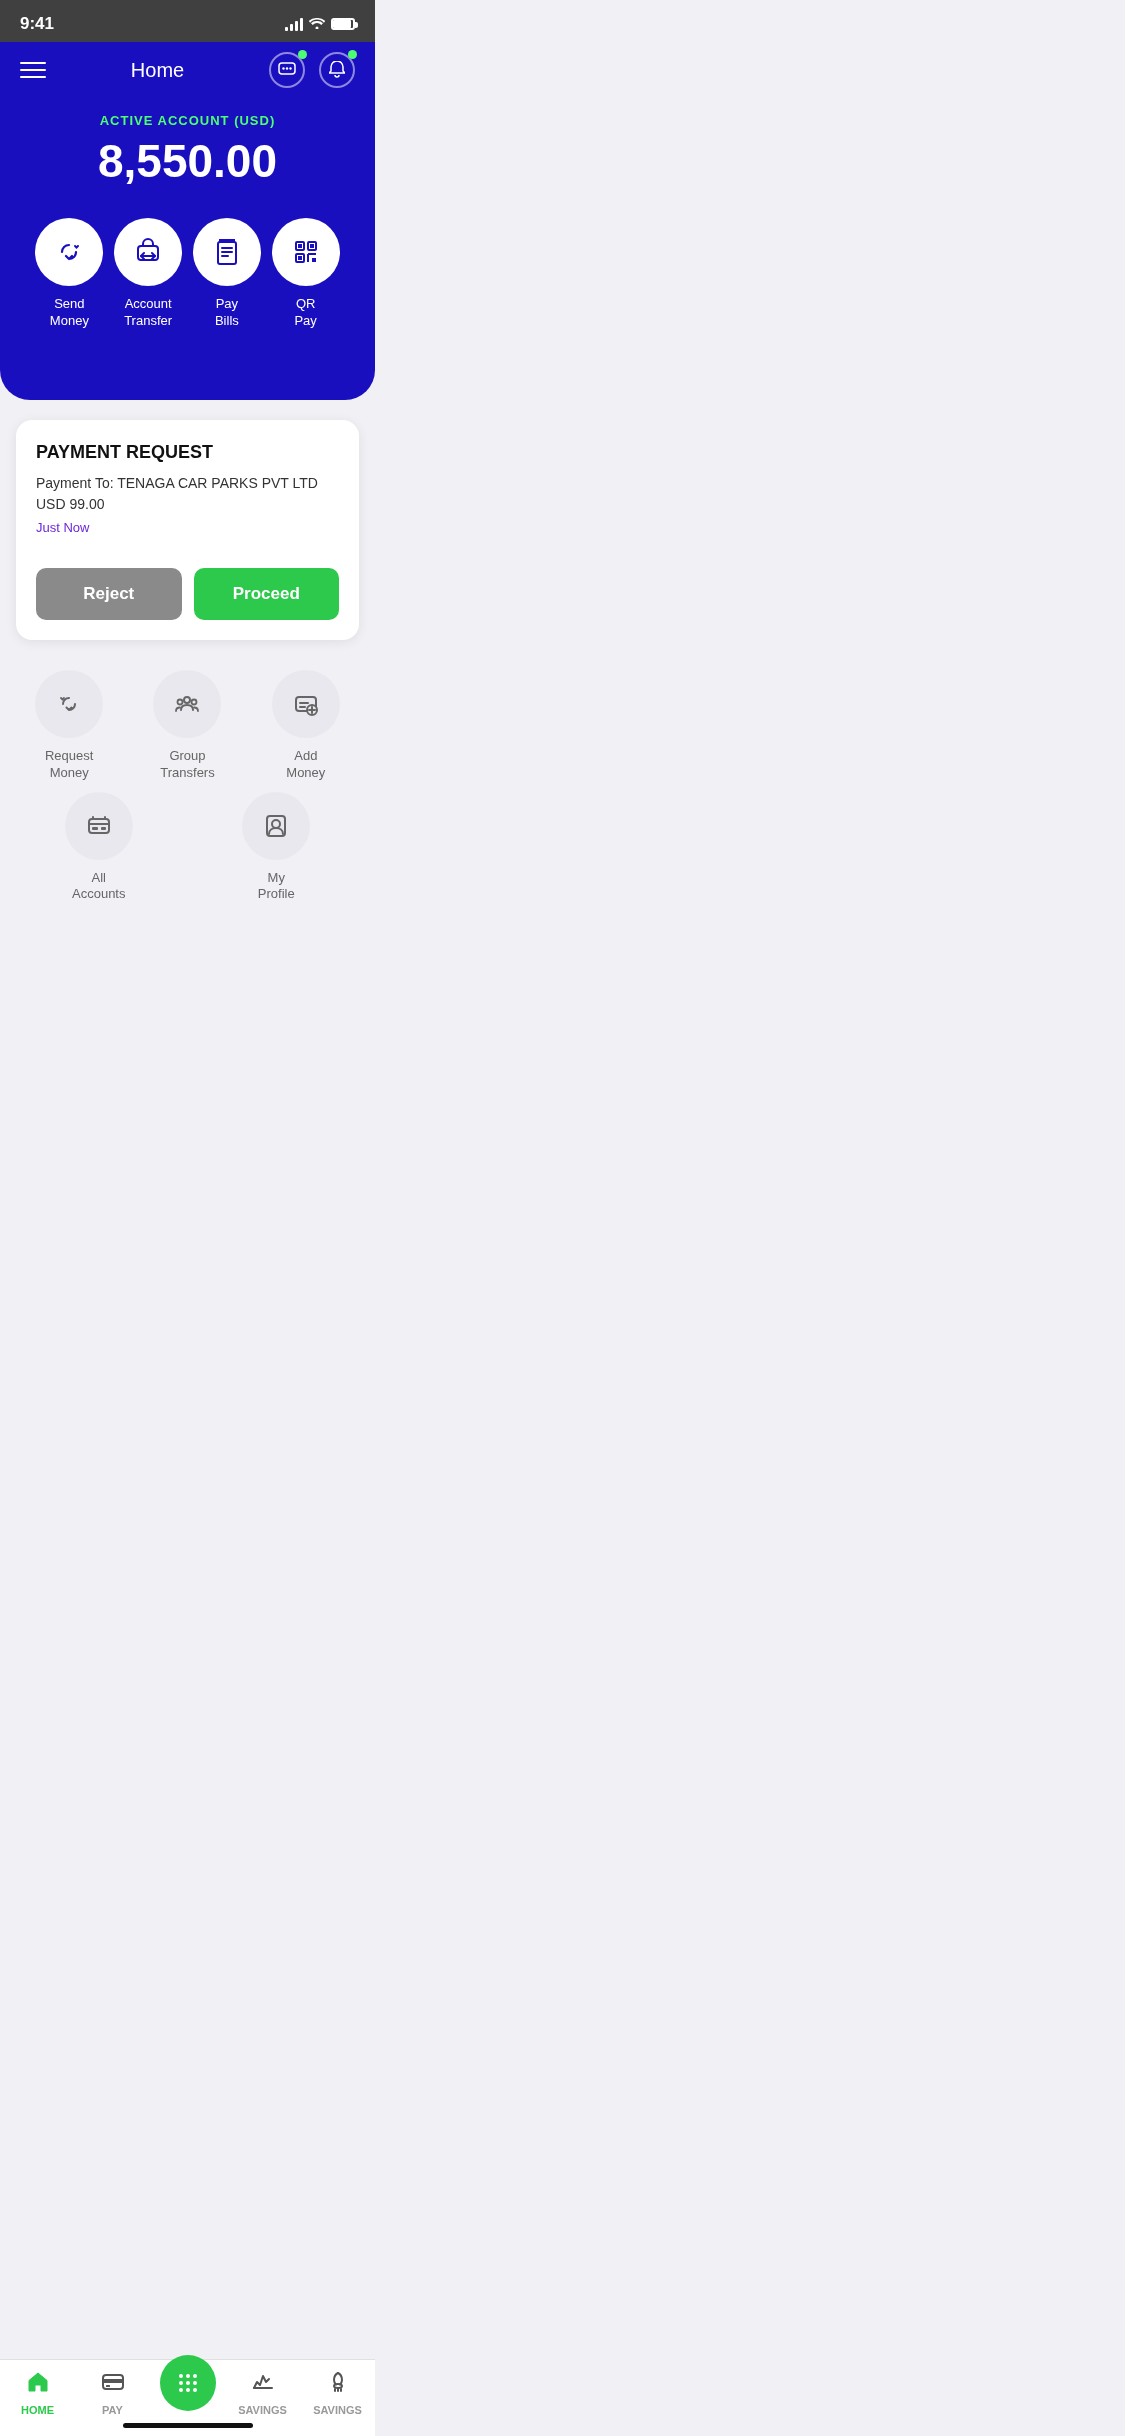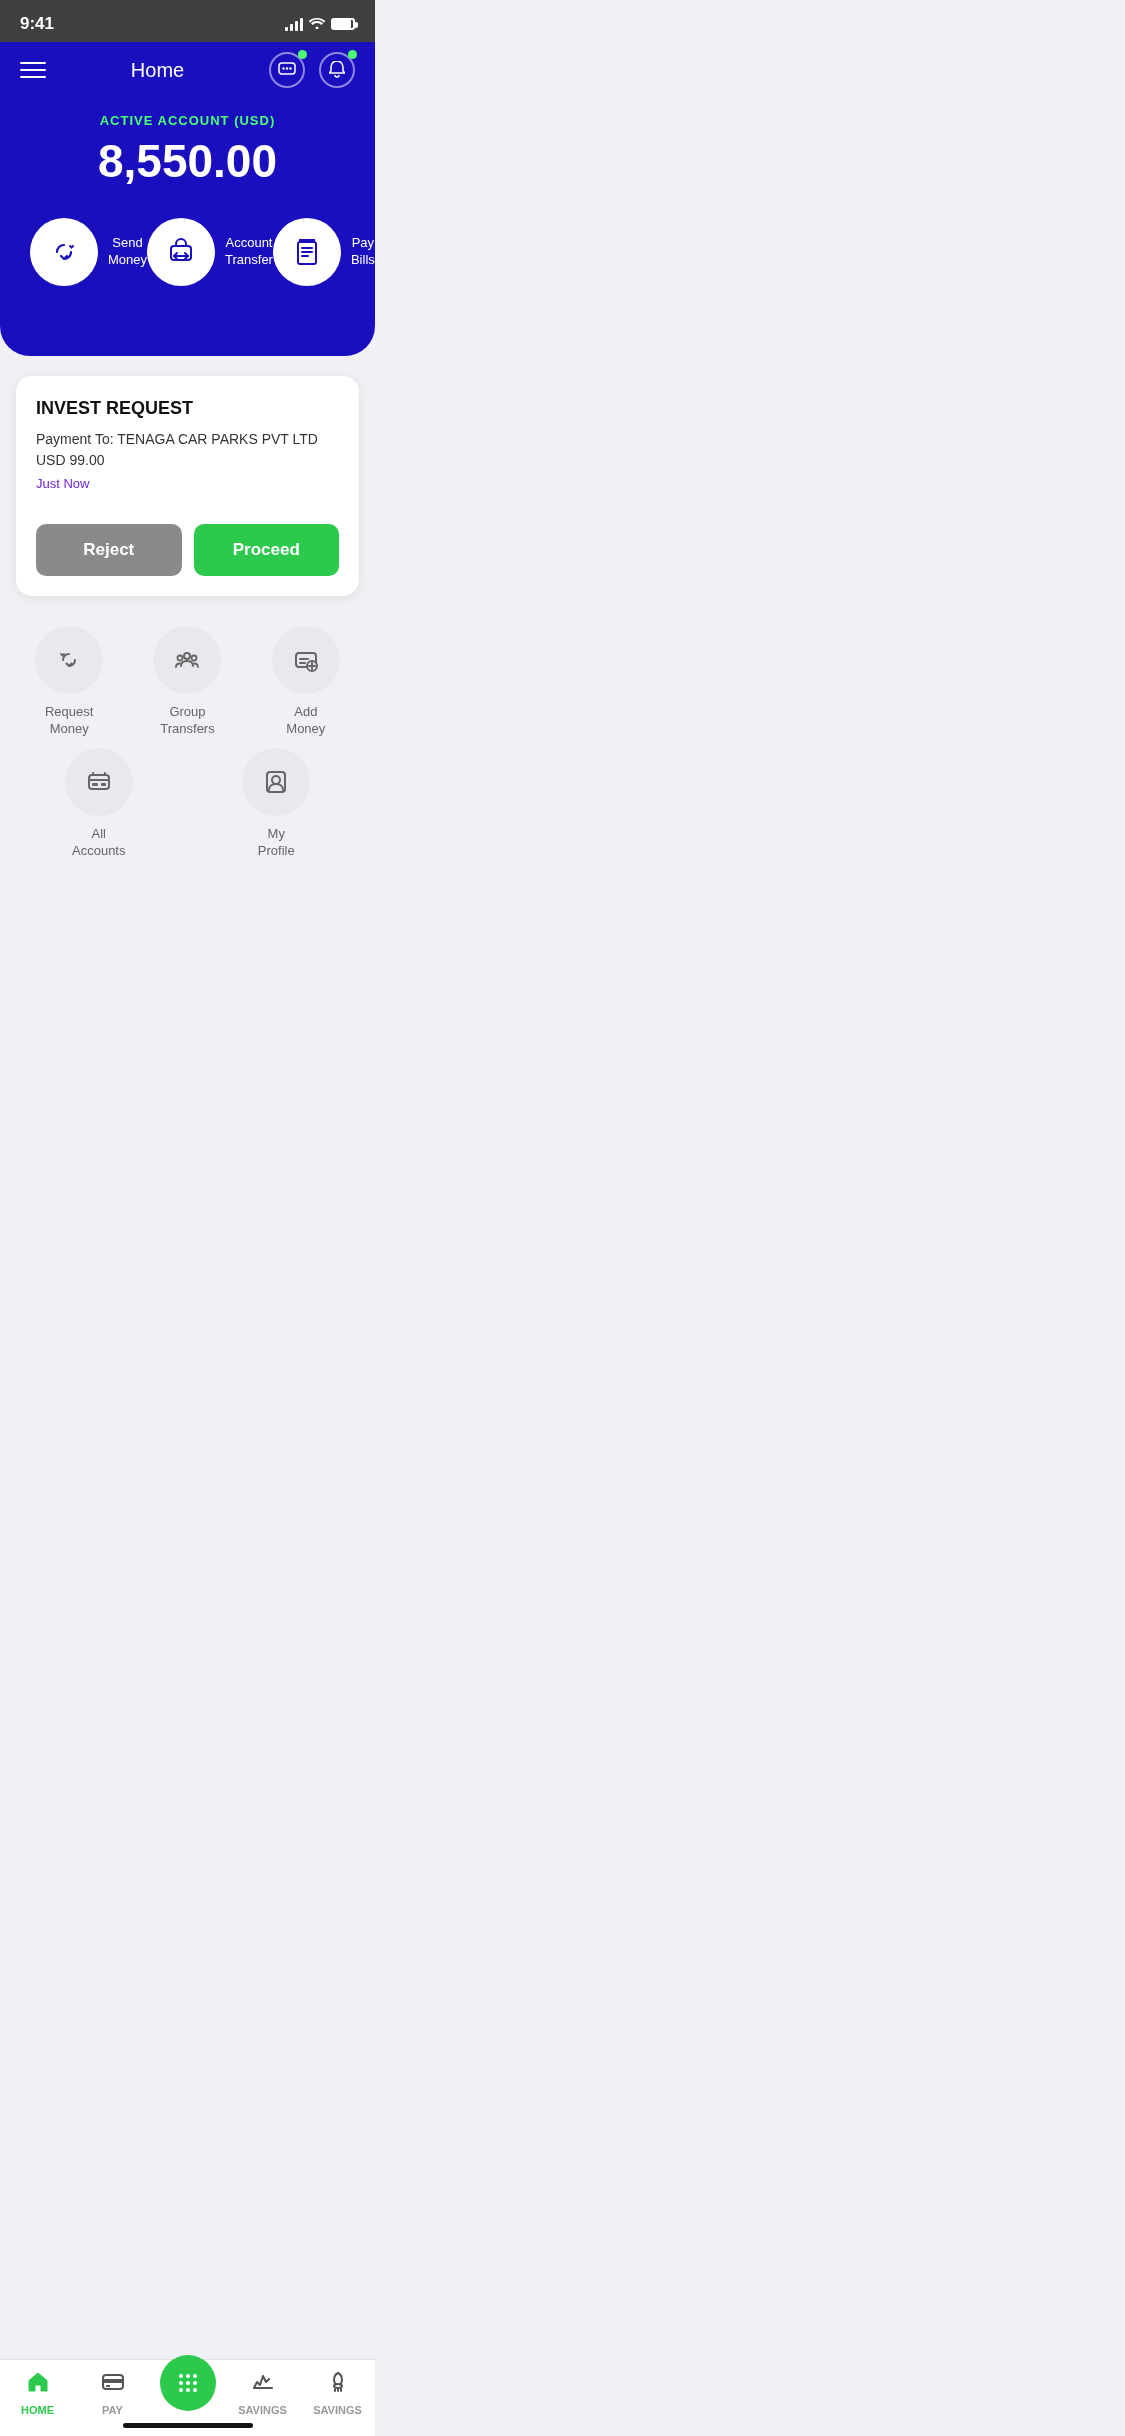--- a/index.html
+++ b/index.html
@@ -95,21 +95,21 @@
 
     
     .quick-actions {
       background: #1a0fbf;
       display: flex;
       justify-content: space-around;
       padding: 0 10px 40px;
       border-radius: 0 0 30px 30px;
     }
     .action-item {
-      display: flex; align-items: center; gap: 10px;
+      display: flex; flex-direction: column; align-items: center; gap: 10px;
       cursor: pointer;
     }
     .action-circle {
       width: 68px; height: 68px; border-radius: 50%;
       background: white;
       display: flex; align-items: center; justify-content: center;
       font-size: 26px; color: #1a0fbf;
     }
     .action-label {
       color: white; font-size: 13px; text-align: center; line-height: 1.3;
@@ -304,21 +304,21 @@
           <line x1="17" y1="17" x2="25" y2="17" stroke="#1a0fbf" stroke-width="2"></line>
           <rect x="21" y="21" width="4" height="4" fill="#1a0fbf"></rect>
         </svg>
       </div>
       <span class="action-label">QR<br>Pay</span>
     </div>
   </div>
 </div>
 
 <div class="payment-card">
-  <div class="payment-title">INVEST REQUEST</div>
+  <div class="payment-title">PAYMENT REQUEST</div>
   <div class="payment-desc">Payment To: TENAGA CAR PARKS PVT LTD  USD 99.00</div>
   <div class="payment-time">Just Now</div>
   <div class="payment-buttons">
     <button class="btn-reject">Reject</button>
     <button class="btn-proceed">Proceed</button>
   </div>
 </div>
 
 <div class="secondary-actions">
   <div class="secondary-row">

